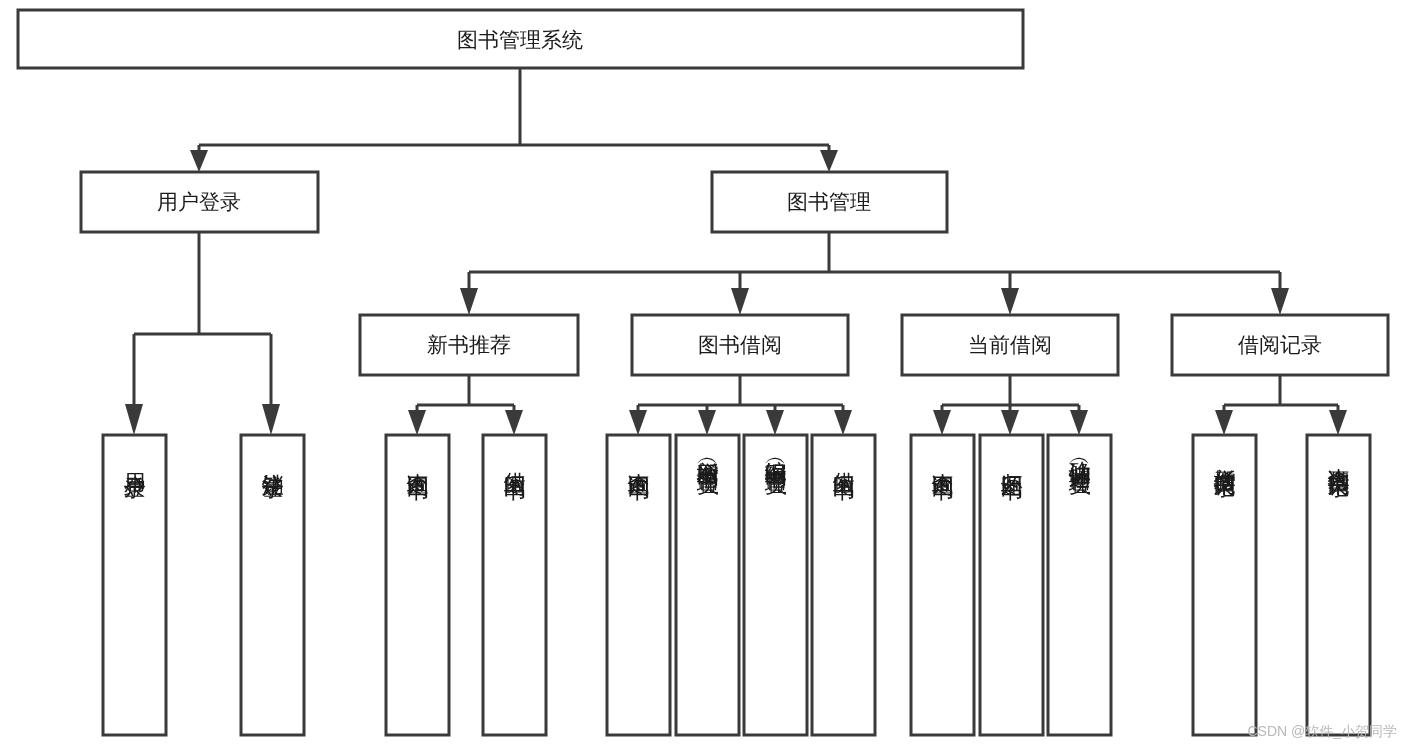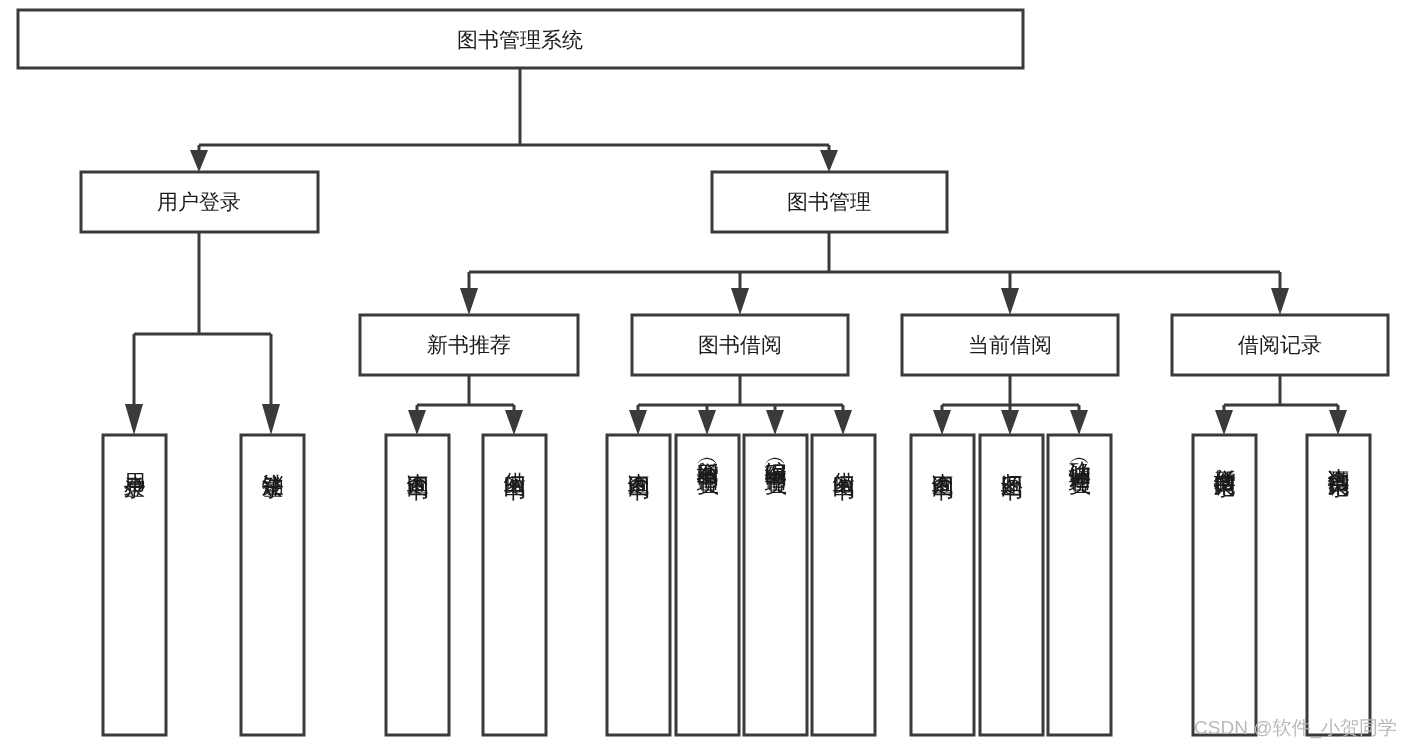--- a/index.html
+++ b/index.html
@@ -65,21 +65,21 @@
     color: #1b1b1b;
     letter-spacing: 2px;
     white-space: nowrap;
     text-align: left;
   }
   .watermark {
     position: absolute;
     right: 8px;
     bottom: 6px;
     font-family: "Liberation Sans", "DejaVu Sans", sans-serif;
-    font-size: 19px;
+    font-size: 14px;
     color: #b9b9b9;
     white-space: nowrap;
     pointer-events: none;
   }
 </style>
 </head>
 <body>
 
 <div id="diagram-root">
 

